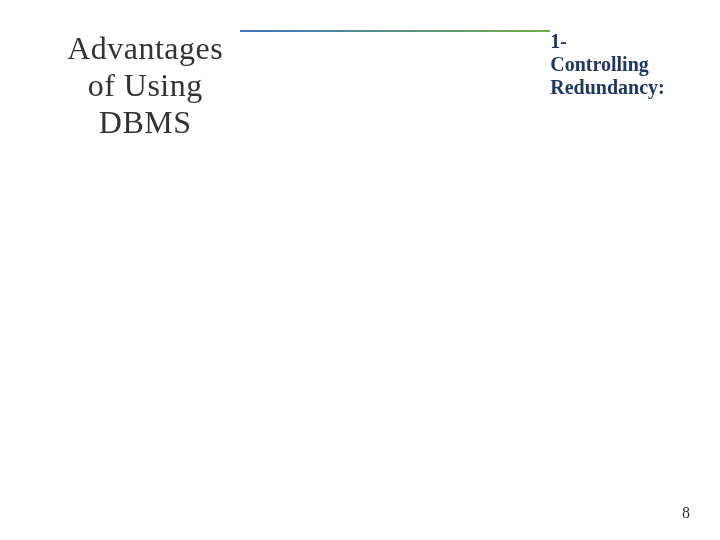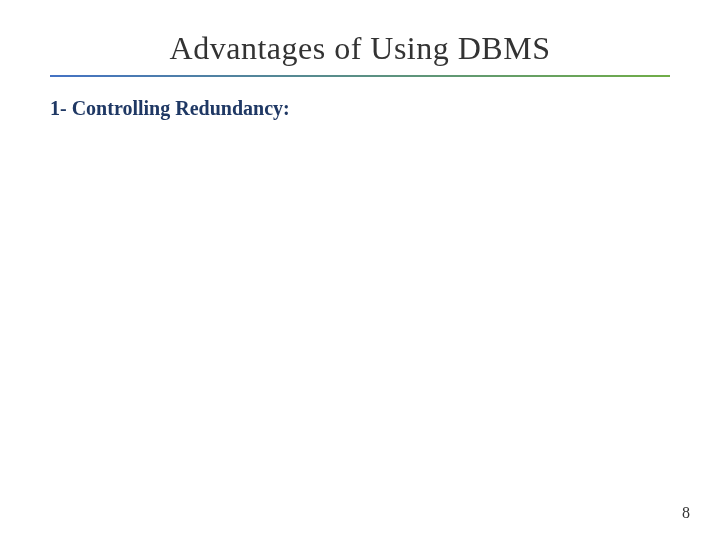--- a/index.html
+++ b/index.html
@@ -16,21 +16,21 @@
       position: relative;
       overflow: hidden;
     }
 
     .slide-container {
       width: 720px;
       height: 540px;
       background: #ffffff;
       padding: 30px 50px 30px 50px;
       display: flex;
-      flex-direction: column;
+      flex-direction: row;
     }
 
     .title-section {
       text-align: center;
       margin-bottom: 8px;
     }
 
     .title {
       font-size: 32px;
       font-weight: normal;

